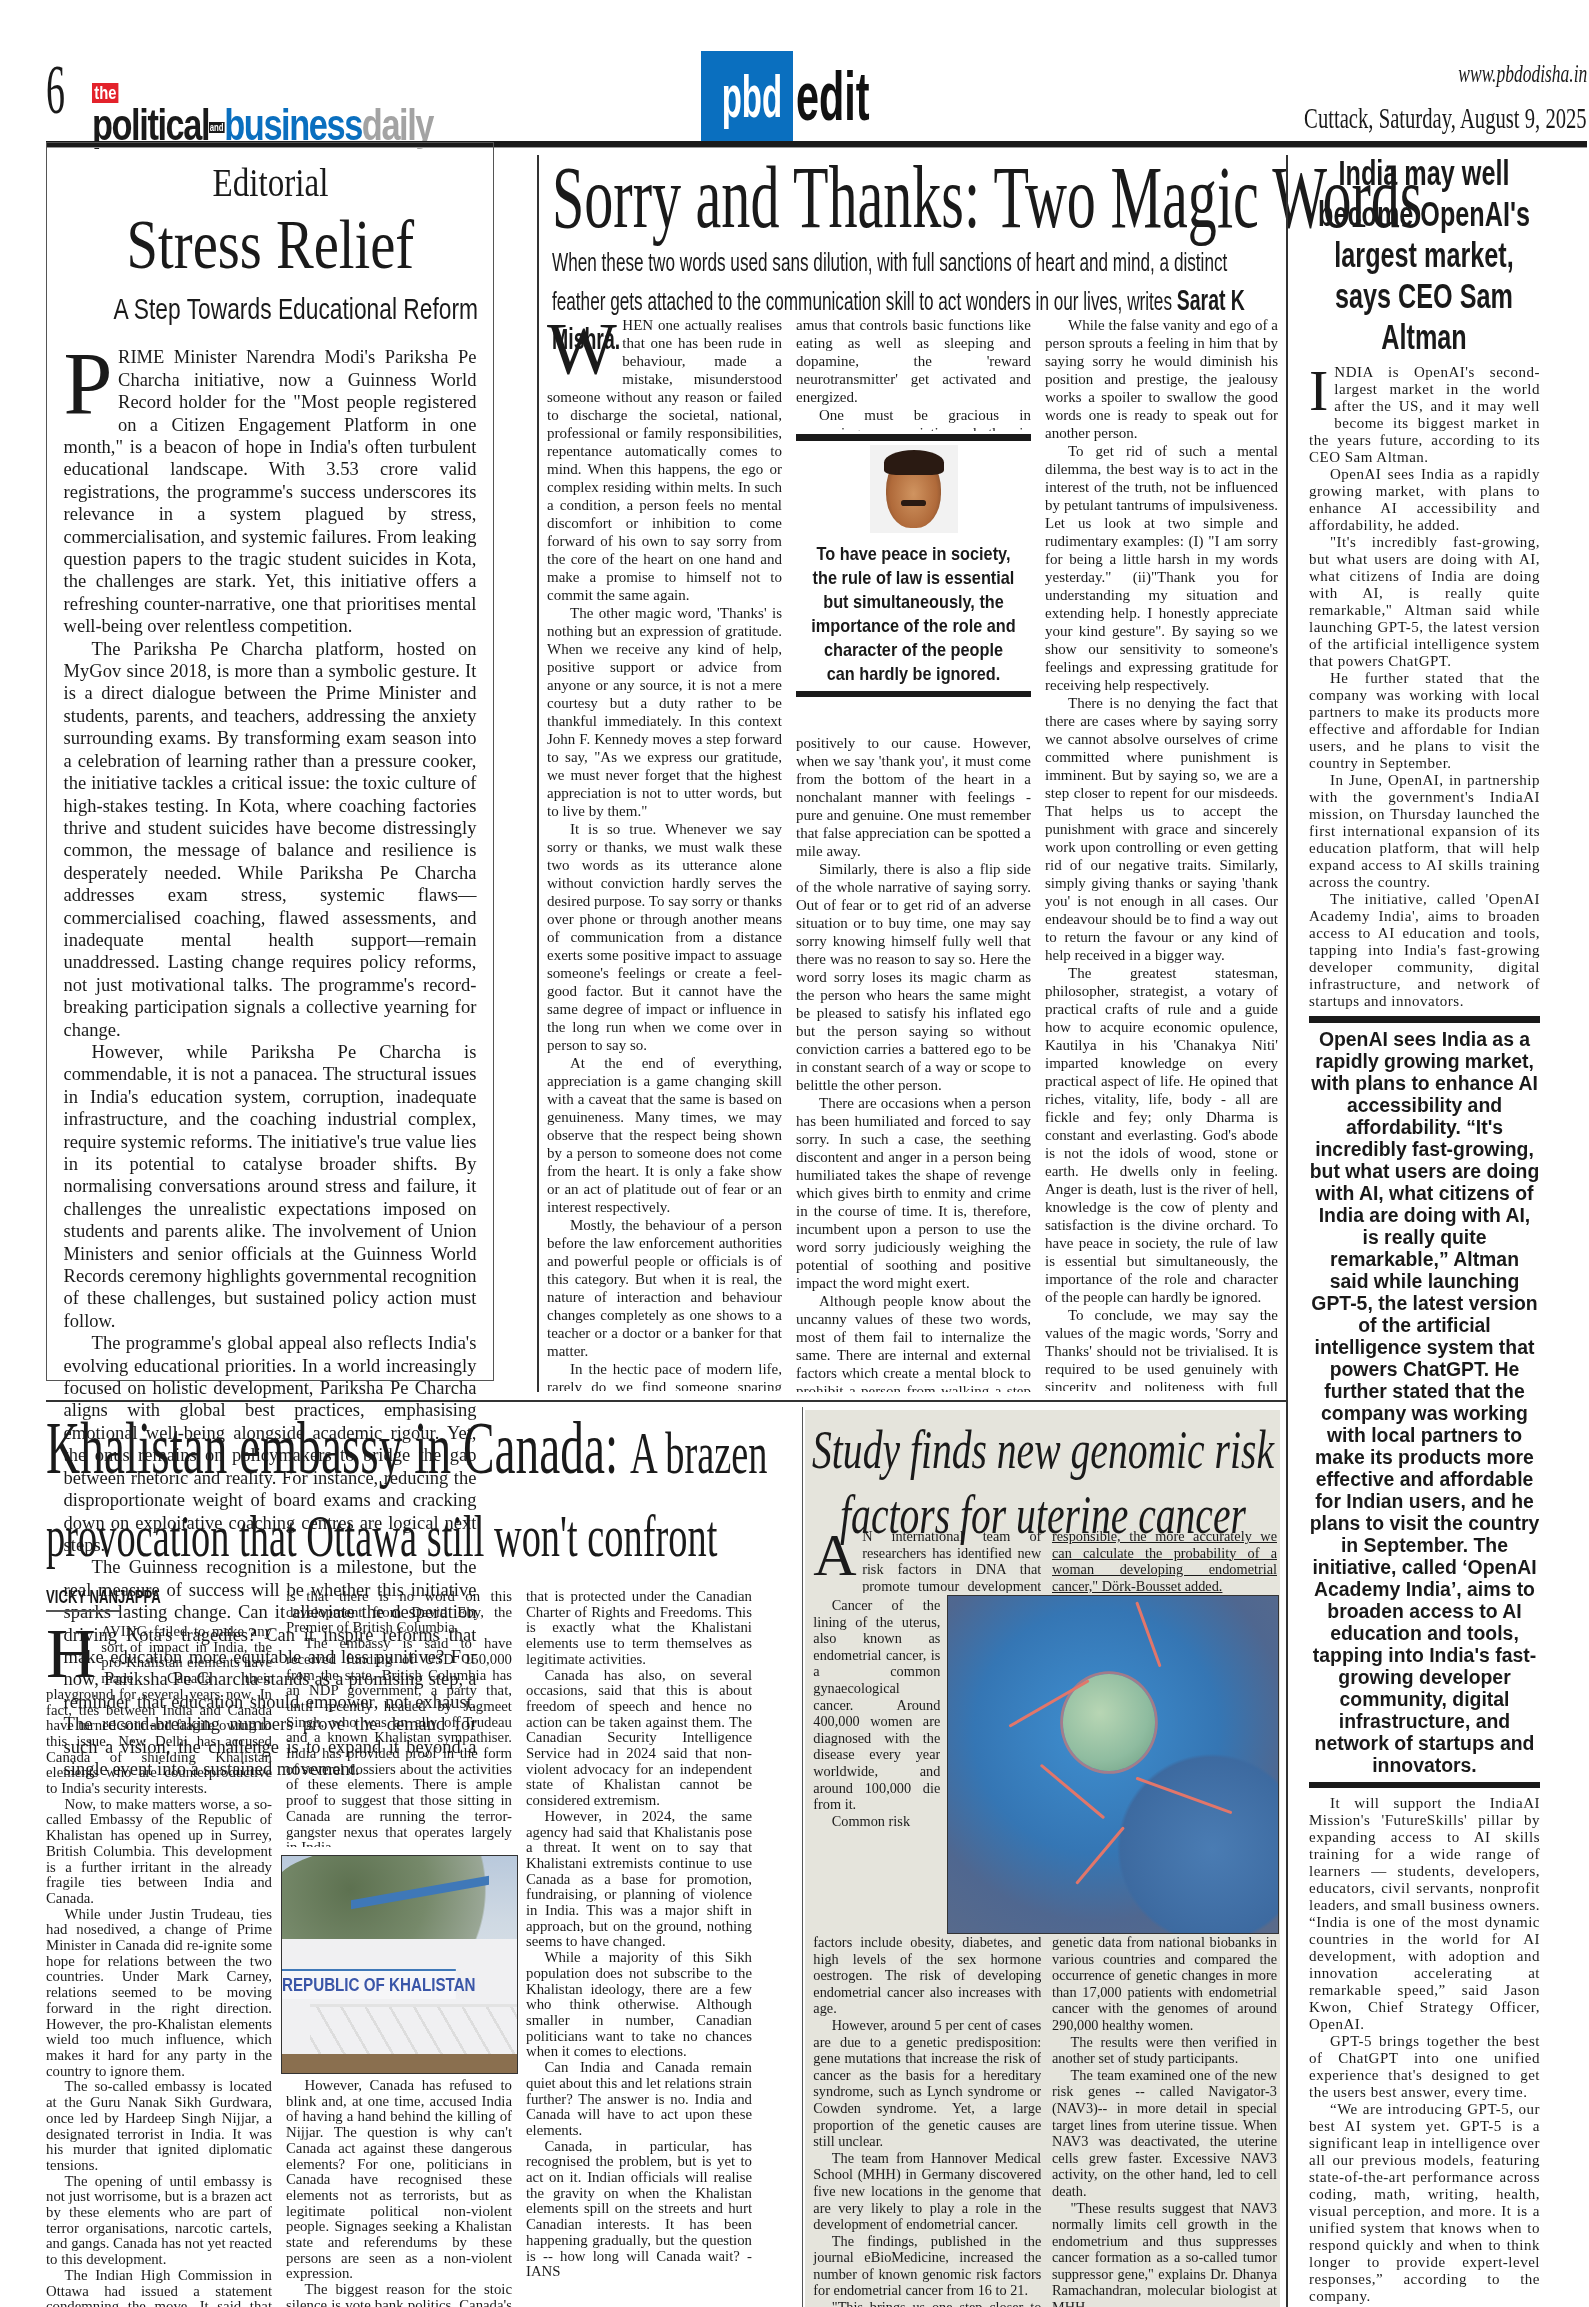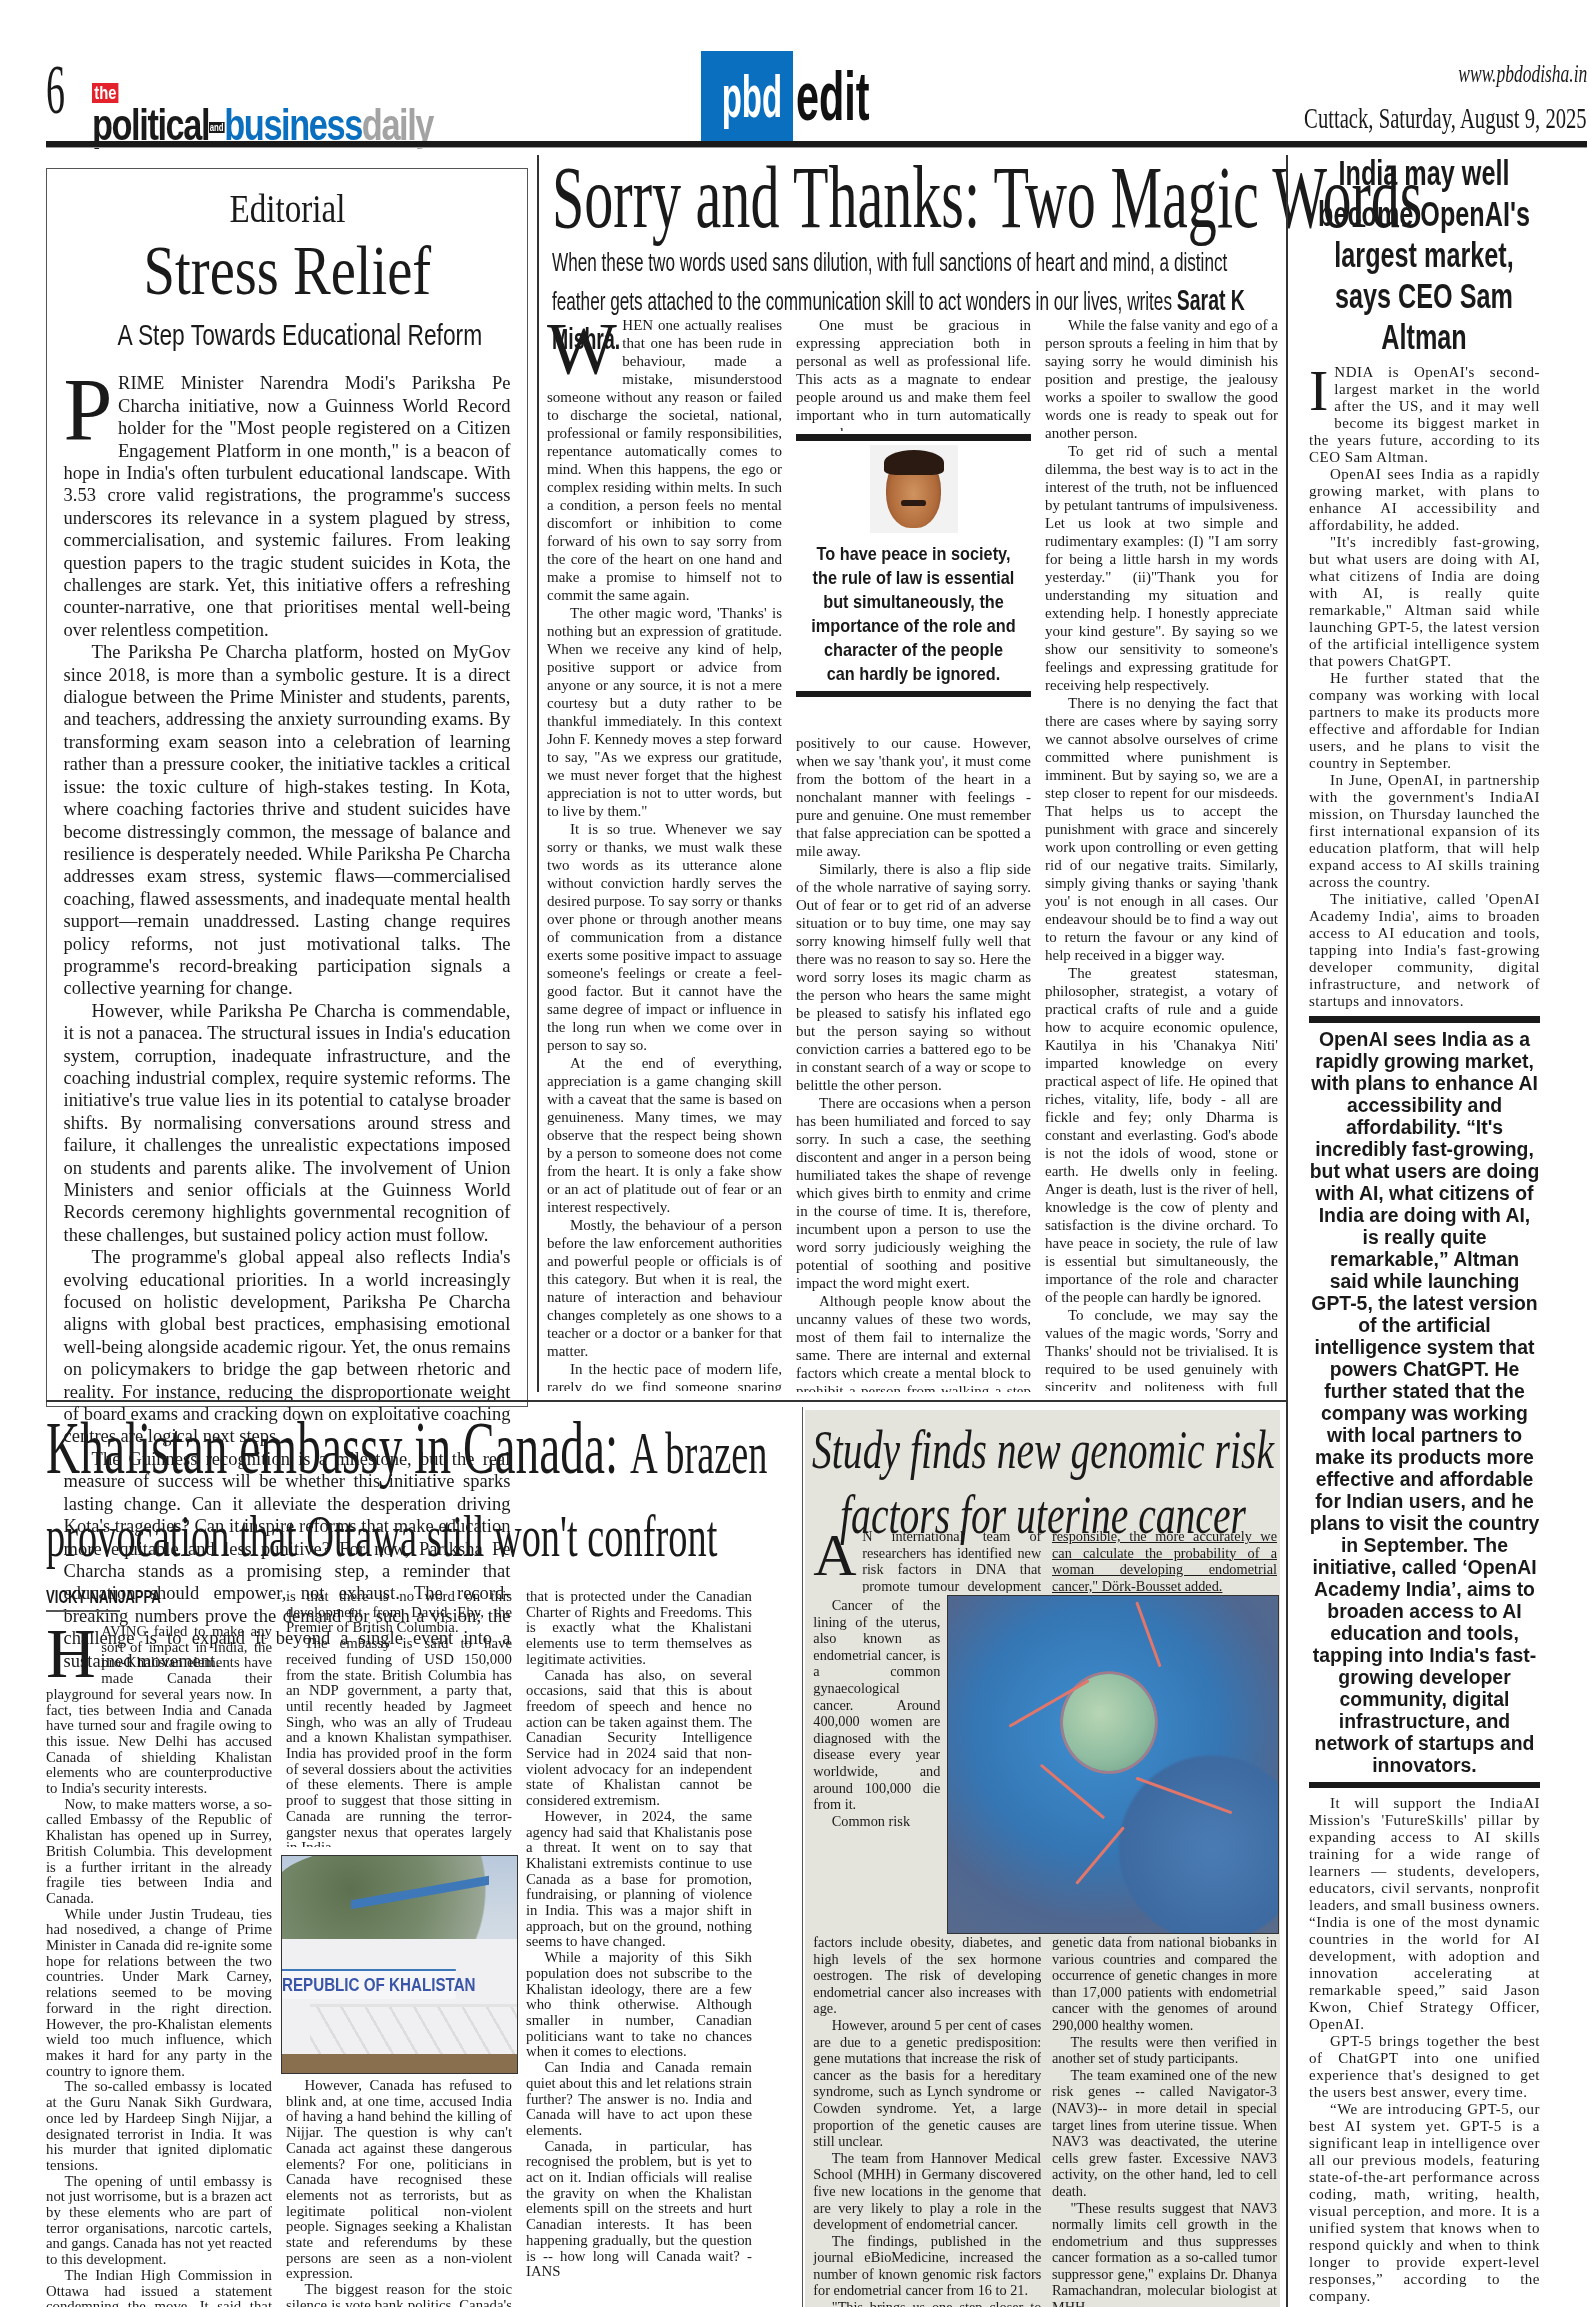--- a/index.html
+++ b/index.html
@@ -17,21 +17,21 @@
   .logo .daily { color:#a3a3a3; }
   .pbd { position:absolute; left:655px; top:0; height:92px; }
   .pbd .box { position:absolute; left:0; top:0; width:92px; height:92px; background:#0a6fbf; border-radius:0; }
   .pbd .box span { position:absolute; left:0; top:0; width:92px; text-align:center; color:#fff; font-family:"Liberation Sans", sans-serif; font-weight:bold; font-size:60px; line-height:92px; transform:scaleX(0.55); }
   .pbd .edit { position:absolute; left:95px; top:7px; font-family:"Liberation Sans", sans-serif; font-weight:bold; font-size:69px; line-height:78px; transform:scaleX(0.6); transform-origin:left top; color:#111; }
   .site { position:absolute; right:0; top:9.2px; font-family:"Liberation Serif", serif; font-style:italic; font-size:25px; transform:scaleX(0.7); transform-origin:right top; white-space:nowrap;}
   .dateline { position:absolute; right:0; top:51px; font-family:"Liberation Serif", serif; font-size:29.5px; transform:scaleX(0.7); transform-origin:right top; white-space:nowrap;}
   #top-rule { left:46px; top:141px; width:1541px; height:5.5px; background:#1a1a1a; border-bottom:1.8px solid #999; }
 
   
-  #editorial { left:46px; top:168px; width:482px; height:1239px; border:1.4px solid #555; box-sizing:border-box; padding:9.2px 16.6px; }
+  #editorial { left:46px; top:142px; width:448px; height:1239px; border:1.4px solid #555; box-sizing:border-box; padding:9.2px 16.6px; }
   .ed-kicker { text-align:center; font-family:"Liberation Serif", serif; font-size:39px; line-height:51px; margin-top:4.6px; transform:scaleX(0.85);}
   .ed-title { text-align:center; font-family:"Liberation Serif", serif; font-size:69px; line-height:74px; transform:scaleX(0.82);}
   .ed-sub { text-align:center; font-family:"Liberation Sans", sans-serif; font-size:30px; line-height:46px; margin:4.6px 0 14px; transform:scaleX(0.76); white-space:nowrap;}
   .ed-body { font-family:"Liberation Serif", serif; font-size:18.5px; line-height:22.4px; text-align:justify; hyphens:auto; }
   .ed-body p { margin:0; text-indent:28px; }
   .ed-body p.first { text-indent:0; }
   .drop { float:left; font-family:"Liberation Serif", serif; font-size:88px; line-height:69px; margin:2.8px 5.5px 0 0; }
 
   
   #vrule1 { left:537px; top:155px; width:1.8px; height:1237px; background:#333; }
@@ -136,20 +136,21 @@
   <div class="mid-cols">
     <div class="col" style="left:0; width:235px; height:1075px;">
       <p class="first"><span class="drop">W</span><span>HEN one actually realises that one has been rude in behaviour, made a mistake, misunderstood someone without any reason or failed to discharge the societal, national, professional or family responsibilities, repentance automatically comes to mind. When this happens, the ego or complex residing within melts. In such a condition, a person feels no mental discomfort or inhibition to come forward of his own to say sorry from the core of the heart on one hand and make a promise to himself not to commit the same again.</span></p>
       <p>The other magic word, 'Thanks' is nothing but an expression of gratitude. When we receive any kind of help, positive support or advice from anyone or any source, it is not a mere courtesy but a duty rather to be thankful immediately. In this context John F. Kennedy moves a step forward to say, "As we express our gratitude, we must never forget that the highest appreciation is not to utter words, but to live by them."</p>
       <p>It is so true. Whenever we say sorry or thanks, we must walk these two words as its utterance alone without conviction hardly serves the desired purpose. To say sorry or thanks over phone or through another means of communication from a distance exerts some positive impact to assuage someone's feelings or create a feel-good factor. But it cannot have the same degree of impact or influence in the long run when we come over in person to say so.</p>
       <p>At the end of everything, appreciation is a game changing skill with a caveat that the same is based on genuineness. Many times, we may observe that the respect being shown by a person to someone does not come from the heart. It is only a fake show or an act of platitude out of fear or an interest respectively.</p>
       <p>Mostly, the behaviour of a person before the law enforcement authorities and powerful people or officials is of this category. But when it is real, the nature of interaction and behaviour changes completely as one shows to a teacher or a doctor or a banker for that matter.</p>
       <p>In the hectic pace of modern life, rarely do we find someone sparing time for others. But when someone spares time to do something for us, thanksgiving is an acknowledgement of gratitude we feel for the person. Research shows that when we appreciate the action of another or vice-versa happens, the hypothal-</p>
     </div>
     <div class="col" style="left:249px; width:235px; height:115px;">
+      <p class="first">amus that controls basic functions like eating as well as sleeping and dopamine, the 'reward neurotransmitter' get activated and energized.</p>
       <p>One must be gracious in expressing appreciation both in personal as well as professional life. This acts as a magnate to endear people around us and make them feel important who in turn automatically respond</p>
     </div>
     <div class="pull">
       <div class="rule"></div>
       <div class="photo">
         <div class="face"></div>
           <div class="hair"></div>
           <div class="stache"></div>
       </div>
       <div class="quote">To have peace in society, the rule of law is essential but simultaneously, the importance of the role and character of the people can hardly be ignored.</div>

